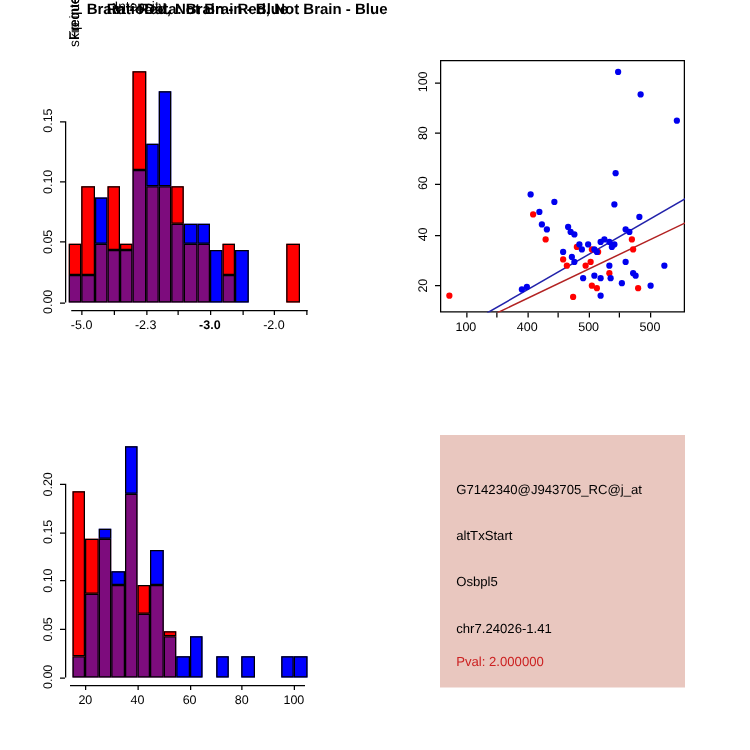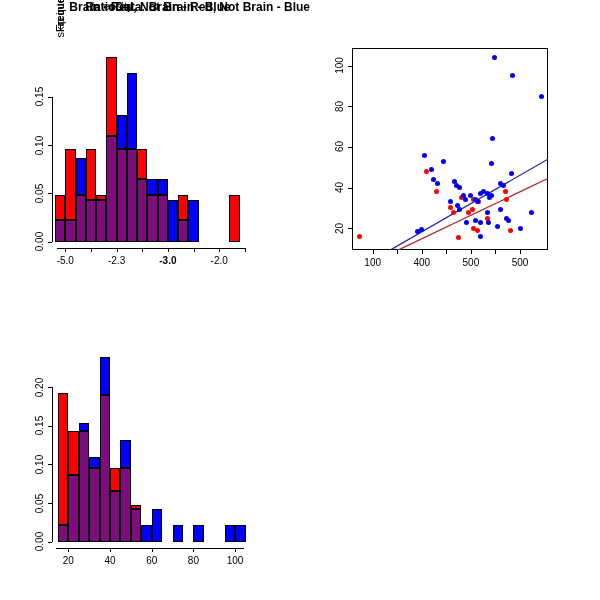--- a/index.html
+++ b/index.html
@@ -224,14 +224,21 @@
       <div class="bar" style="left: 130.85px; top: 509.221px; width: 10.425px; height: 32.4786px; background: rgb(125, 12, 125);"></div>
       <div class="bar" style="left: 130.85px; top: 504.582px; width: 10.425px; height: 4.6398px; background: rgb(255, 0, 0);"></div>
       <div class="bar" style="left: 141.275px; top: 524.687px; width: 10.425px; height: 17.0126px; background: rgb(0, 0, 255);"></div>
       <div class="bar" style="left: 151.7px; top: 509.221px; width: 10.425px; height: 32.4786px; background: rgb(0, 0, 255);"></div>
       <div class="bar" style="left: 172.55px; top: 524.687px; width: 10.425px; height: 17.0126px; background: rgb(0, 0, 255);"></div>
       <div class="bar" style="left: 193.4px; top: 524.687px; width: 10.425px; height: 17.0126px; background: rgb(0, 0, 255);"></div>
       <div class="bar" style="left: 224.675px; top: 524.687px; width: 10.425px; height: 17.0126px; background: rgb(0, 0, 255);"></div>
       <div class="bar" style="left: 235.1px; top: 524.687px; width: 10.425px; height: 17.0126px; background: rgb(0, 0, 255);"></div>
     </div>
 
+  <div id="info" style="background: rgb(233, 199, 191);">
+    <div class="info-line" id="il-0" style="color: rgb(0, 0, 0);">G7142340@J943705_RC@j_at</div>
+    <div class="info-line" id="il-1" style="color: rgb(0, 0, 0);">altTxStart</div>
+    <div class="info-line" id="il-2" style="color: rgb(0, 0, 0);">Osbpl5</div>
+    <div class="info-line" id="il-3" style="color: rgb(0, 0, 0);">chr7.24026-1.41</div>
+    <div class="info-line" id="il-4" style="color: rgb(204, 34, 34);">Pval: 2.000000</div>
+  </div>
 
 </div>
 
 </body></html>

